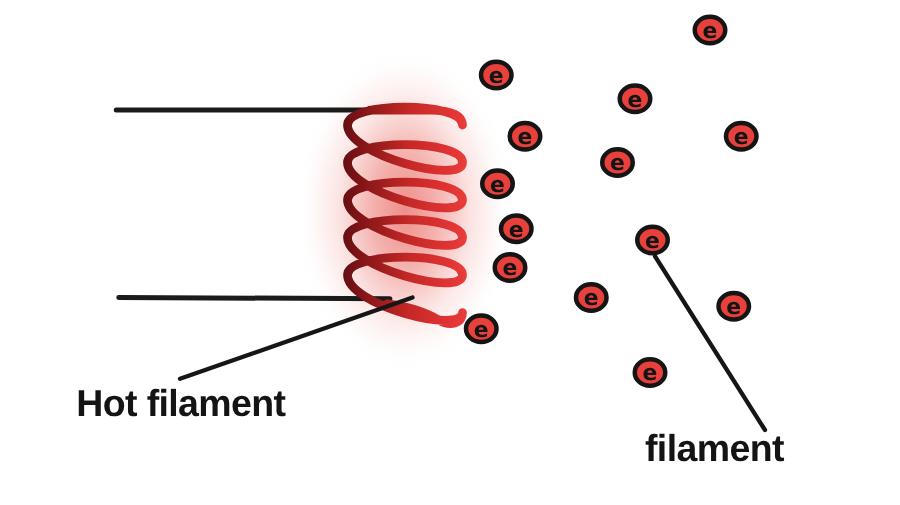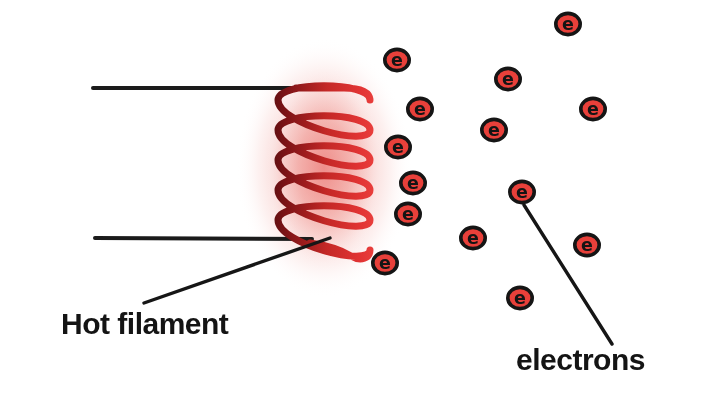--- a/index.html
+++ b/index.html
@@ -160,16 +160,16 @@
         </g>
         <g transform="translate(520,298)">
           <ellipse rx="12.2" ry="10.6" fill="#e8403a" stroke="#151515" stroke-width="3.6"></ellipse>
           <text y="6.2" text-anchor="middle" fill="#141414" class="electron-symbol-text">e</text>
         </g>
       </g>
   </svg>
 
   <div class="label hot-filament-label">Hot filament</div>
 
-  <div class="label electrons-label">electrons</div>
+  <div class="label electrons-label">filament</div>
 
 
 </div>
 
 </body></html>

